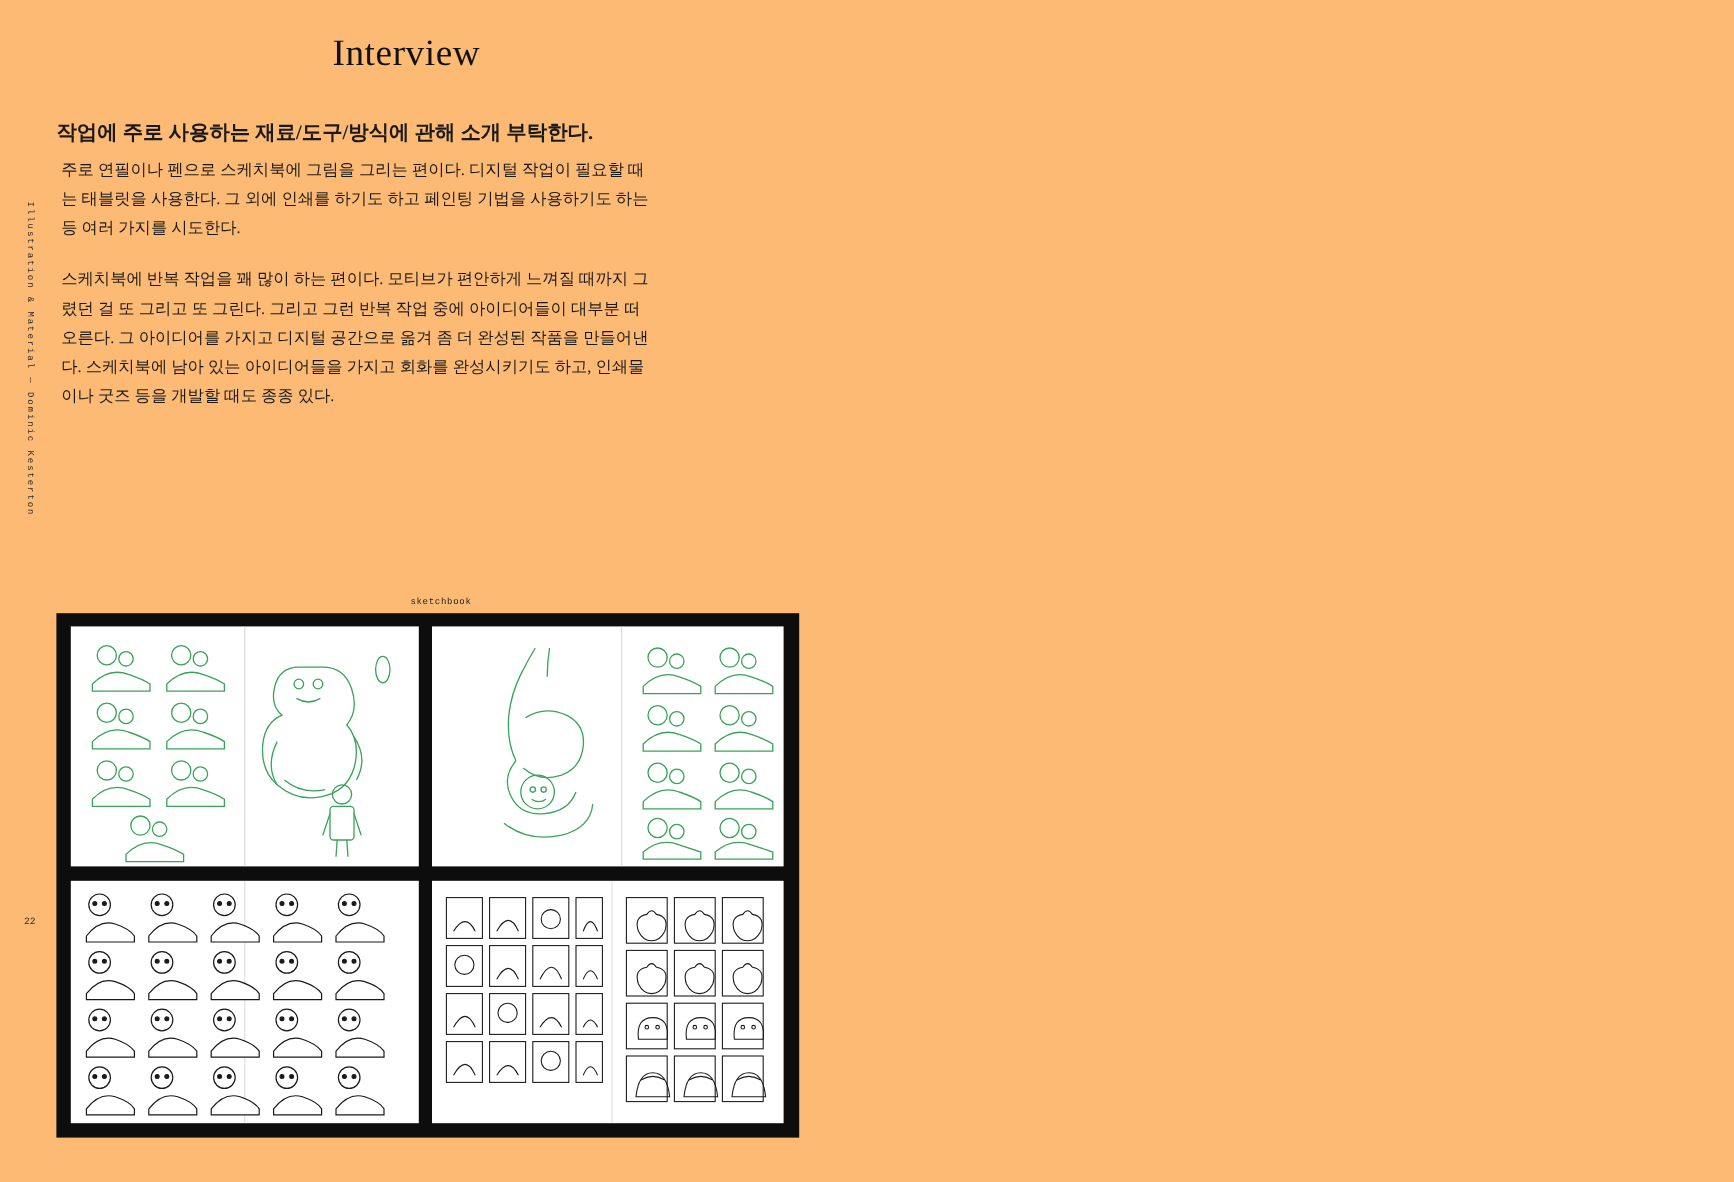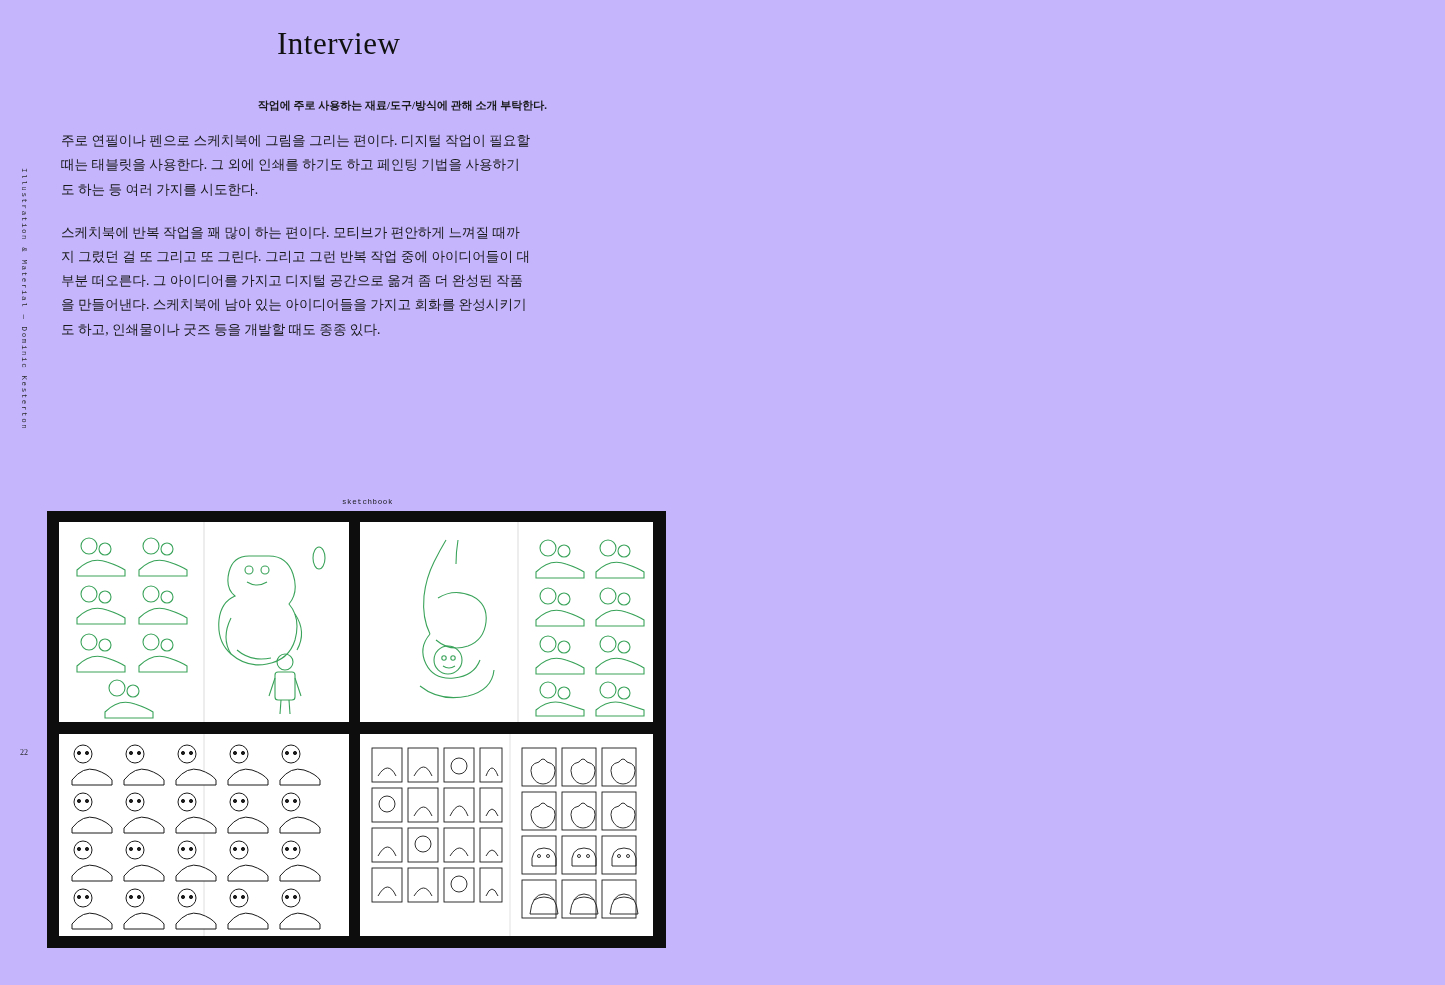--- a/index.html
+++ b/index.html
@@ -4,21 +4,21 @@
 <style>
   html, body {
     margin: 0;
     padding: 0;
     background: #f2f0ec;
   }
   .page {
     position: relative;
     width: 1445px;
     height: 985px;
-    background: #c4b5fd;
+    background: #fdba74;
     overflow: hidden;
     font-family: "Liberation Serif", serif;
     color: #1a1a1a;
   }
 
   
   .half {
     position: absolute;
     top: 0;
     height: 985px;
@@ -50,45 +50,45 @@
   }
   .runhead.l { left: 20px;   top: 168px; }
 
   
   .folio {
     position: absolute;
     font-family: "Liberation Mono", monospace;
     font-size: 8px;
     color: #2b2b2b;
   }
-  .folio.l { left: 20px;   top: 748px; font-family: Liberation Serif, serif; }
+  .folio.l { left: 20px;   top: 764px; }
 
   
   .col {
     position: absolute;
     top: 96px;
   }
   .col.l { left: 47px;  width: 500px; }
 
   .blk { margin-bottom: 16px; }
   .blk.indented { margin-left: 36px; }
 
   .q {
     font-weight: bold;
     font-size: 14.2px;
     line-height: 1.62;
     margin: 0 0 1px 0;
   }
   .a {
     font-size: 14.2px;
     line-height: 1.63;
-    margin: 14px;
-  }
-  
-  .col.l .q { font-size: 11px; line-height: 1.75; text-align: right; }
+    margin: 4px;
+  }
+  
+  .col.l .q { font-size: 17px; line-height: 1.75; }
   .col.l .a { font-size: 13.6px; line-height: 1.78; }
   .col.l .blk { margin-bottom: 19px; }
 
   
   .caption {
     position: absolute;
     font-family: "Liberation Mono", monospace;
     font-size: 7.5px;
     letter-spacing: 0.6px;
     color: #1c1c1c;

